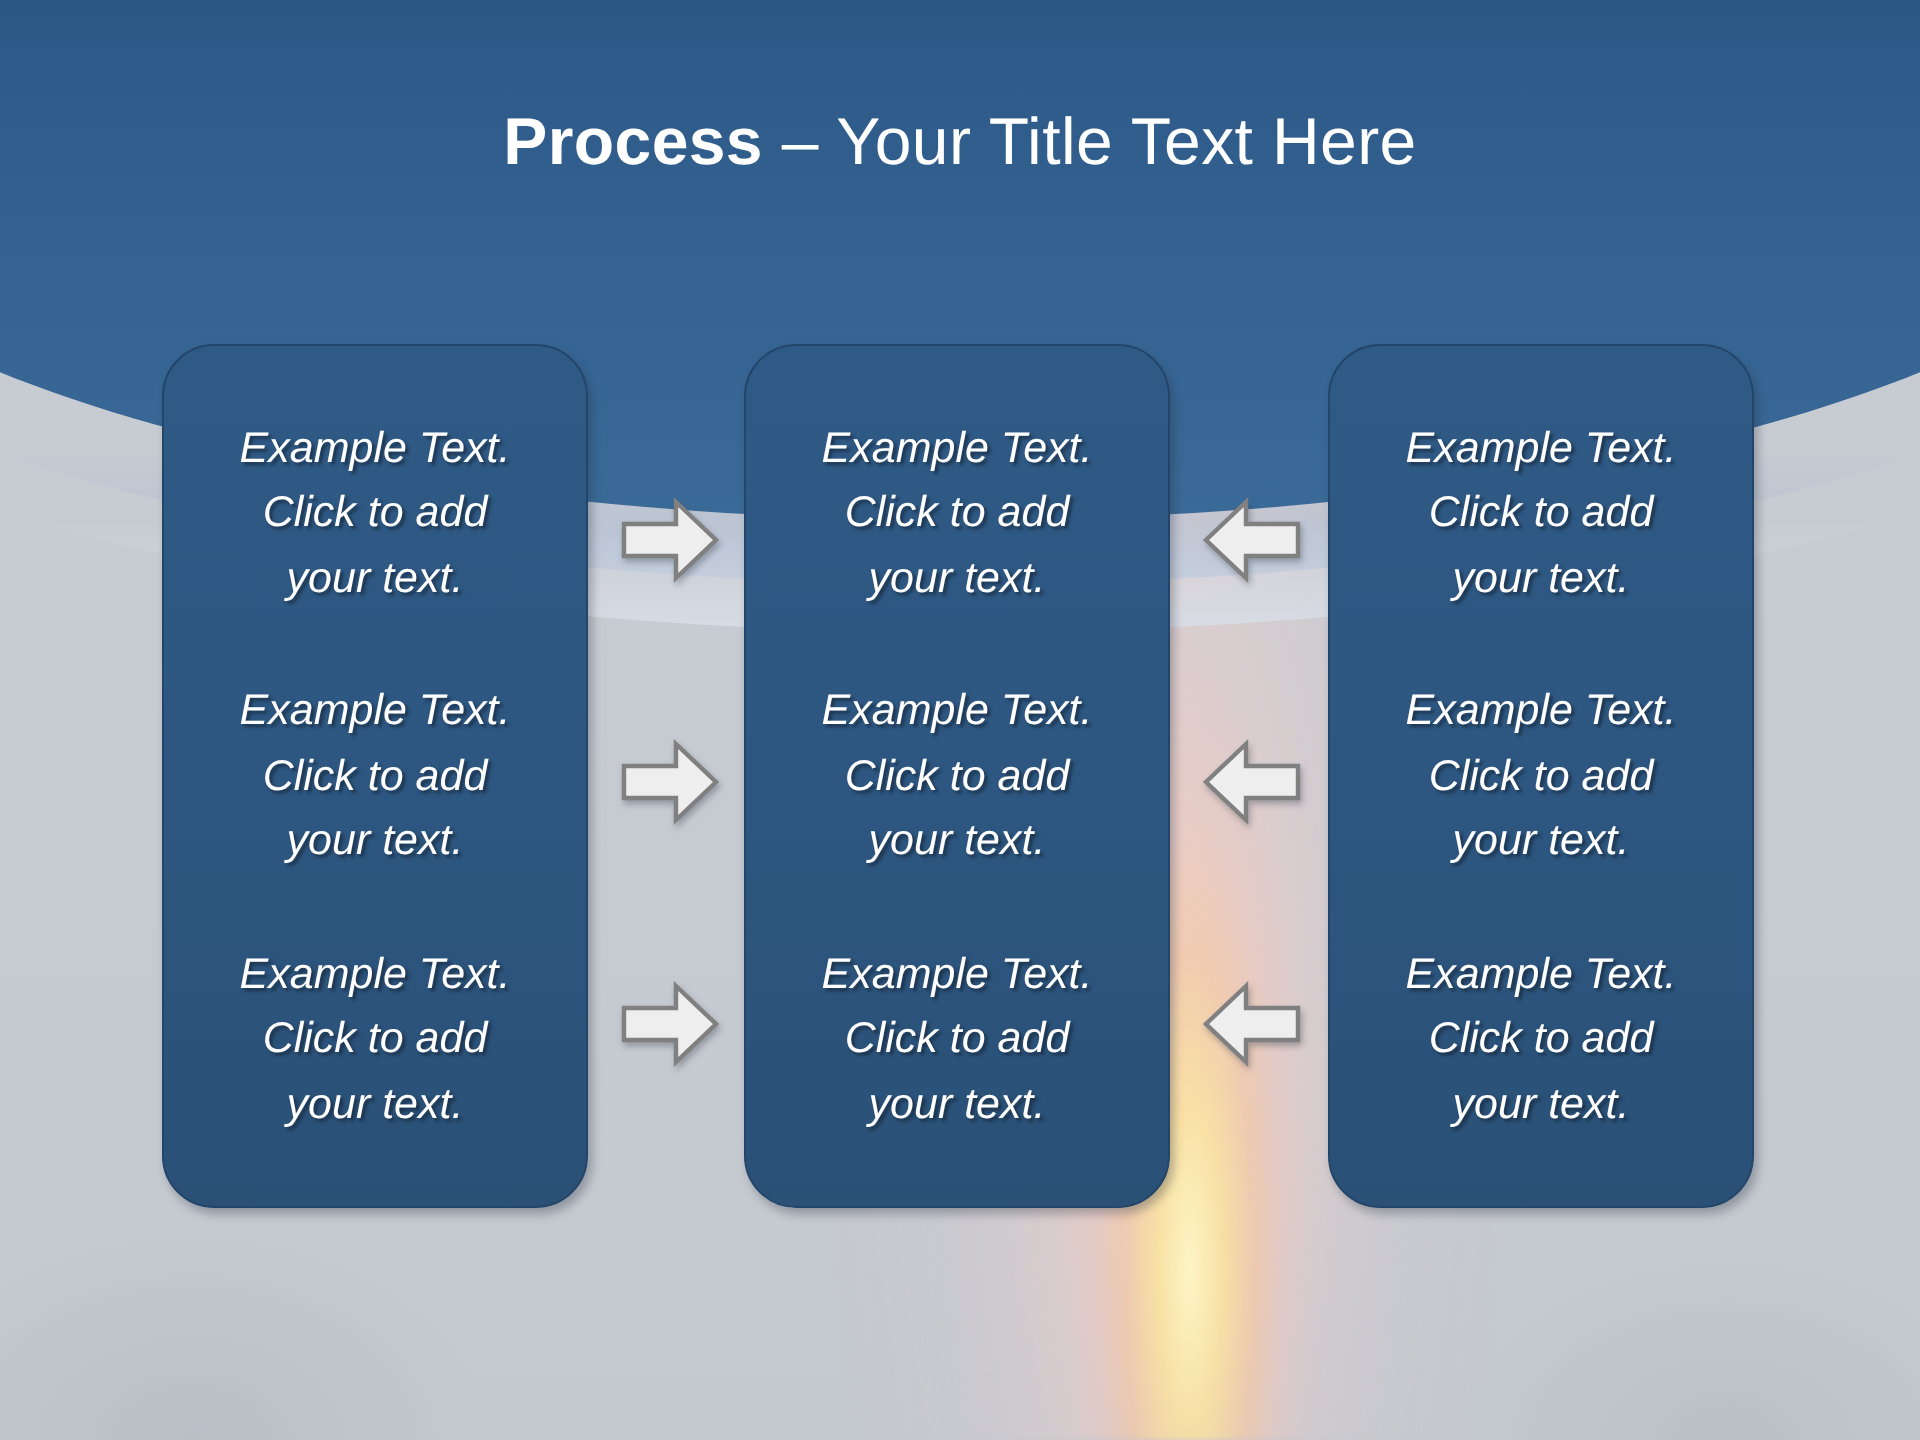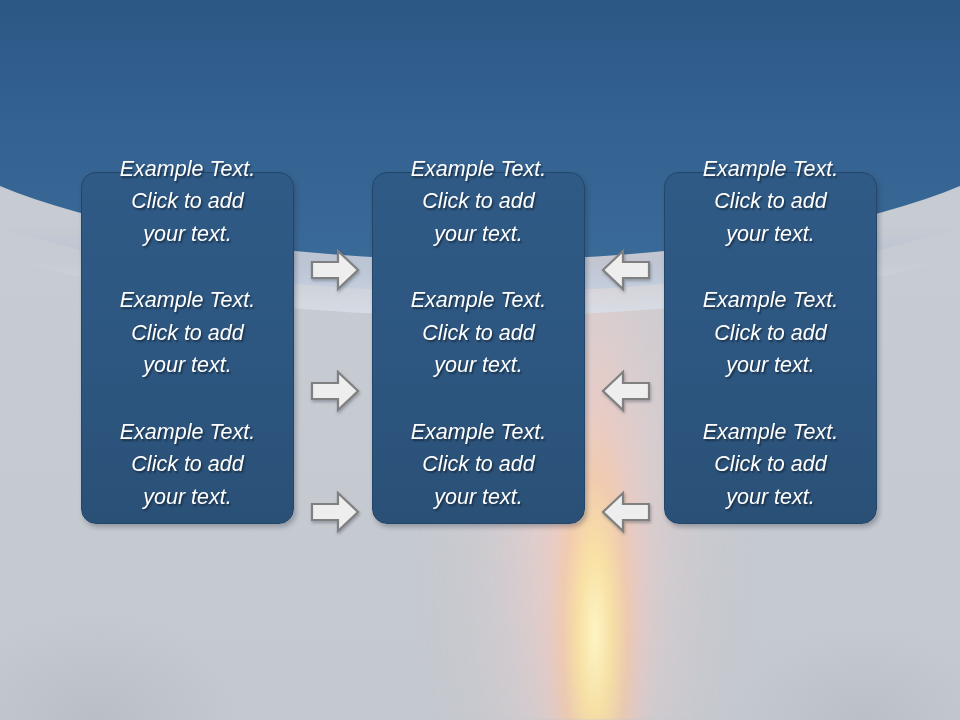--- a/index.html
+++ b/index.html
@@ -126,28 +126,28 @@
   }
   .title .strong { font-weight: 700; }
   .title .light  { font-weight: 400; }
 
   
 
   .box {
     position: absolute;
     top: 172px;
     width: 213px;
-    height: 352px;
-    border-radius: 15px;
+    height: 432px;
+    border-radius: 26px;
     background: linear-gradient(180deg, #2f5a85 0%, #2d5781 50%, #2a5076 100%);
     border: 1px solid #24456a;
     box-shadow: 2px 3px 5px rgba(40,50,65,0.33);
     display: flex;
     flex-direction: column;
-    justify-content: flex-end;
+    justify-content: center;
     align-items: center;
     padding: 10px 16px;
   }
 
   #box-1 { left: 81px; }
   #box-2 { left: 372px; }
   #box-3 { left: 664px; }
 
   .para {
     width: 100%;
@@ -185,20 +185,21 @@
 <div id="slide">
 
   <div class="bg-base"></div>
   <div class="bg-flame"></div>
   <div class="bg-sparks"></div>
   <div class="bg-trees"></div>
   <div class="bg-arc-a"></div>
   <div class="bg-arc-b"></div>
   <div class="bg-sky"></div>
 
+  <div class="title"><span class="strong">Process</span><span class="light"> – Your Title Text Here</span></div>
 
   <div class="box" id="box-1">
     <div class="para">Example Text.
 Click  to add
 your text.</div>
     <div class="para">Example Text.
 Click  to add
 your text.</div>
     <div class="para">Example Text.
 Click  to add

